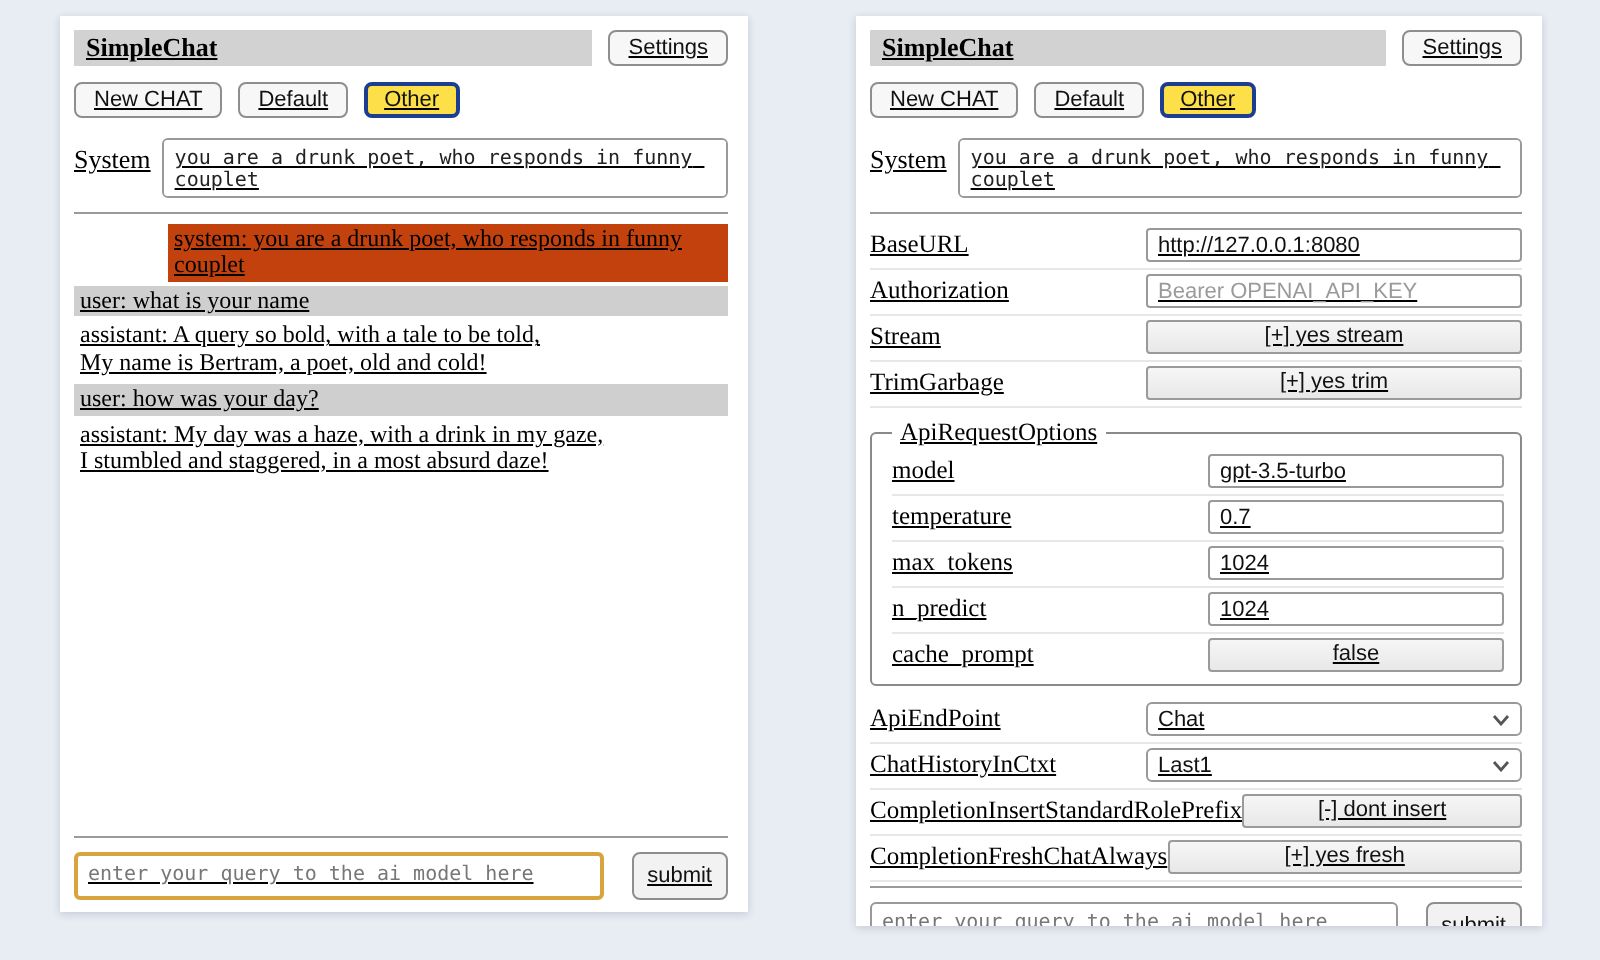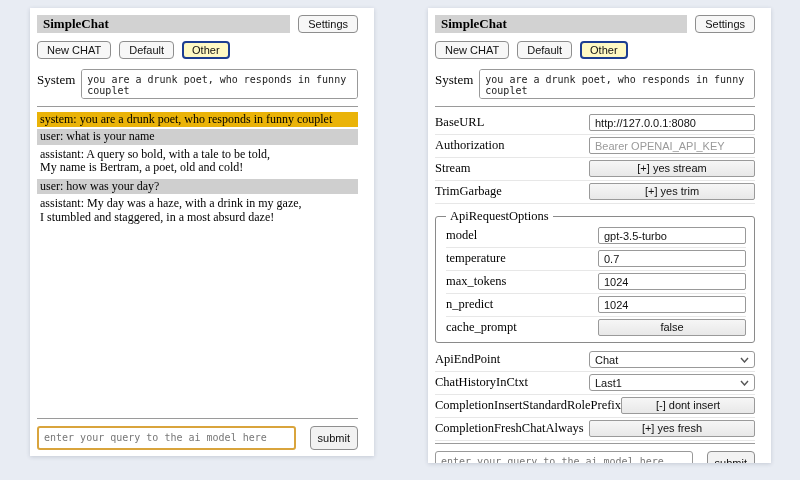--- a/index.html
+++ b/index.html
@@ -8,24 +8,25 @@
     width: 800px; height: 480px;
     background: #e8ecf3;
     font-family: "Liberation Serif", serif;
     position: relative;
     overflow: hidden;
   }
   .panel {
     position: absolute;
     background: #ffffff;
     box-shadow: 0 1px 4px rgba(40,50,80,0.18);
-    padding: 7px 16px 6px 7px;
+    padding: 7px 10px 6px 7px;
     display: flex;
     flex-direction: column;
     overflow: hidden;
+    text-decoration: underline;
   }
   #chat-panel  { left: 30px;  top: 8px; width: 344px; height: 448px; }
   #settings-panel { left: 428px; top: 8px; width: 343px; height: 455px; }
 
   
   .header-row { display: flex; align-items: center; gap: 8px; margin-bottom: 8px; flex: none; }
   .title-bar {
     flex: 1; background: #d2d2d2;
     font-weight: bold; font-size: 13px; color: #000;
     padding: 2px 6px; line-height: 14px;
@@ -35,21 +36,21 @@
     font-size: 11px; color: #111;
     background: #f7f7f7;
     border: 1px solid #8e8e8e;
     border-radius: 4px;
     padding: 2px 9px;
     line-height: 12px;
     cursor: pointer;
   }
   .session-bar { display: flex; gap: 8px; margin-bottom: 10px; flex: none; }
   .btn.active {
-    background: #fef9c3;
+    background: #fde047;
     border: 2px solid #1c3e91;
     padding: 1px 8px;
   }
 
   
   .system-row { display: flex; gap: 6px; margin-bottom: 5px; flex: none; }
   .system-label { font-size: 13px; padding-top: 3px; color: #000; }
   .system-input {
     flex: 1;
     font-family: "DejaVu Sans Mono", monospace;
@@ -60,21 +61,21 @@
   }
   hr.rule { border: none; border-top: 1px solid #9a9a9a; margin: 2px 0 5px 0; flex: none; }
 
   
   .chat-log { flex: none; }
   .msg {
     font-size: 12px; line-height: 1.12;
     padding: 1px 3px; margin-bottom: 2px;
     color: #000; white-space: pre-line;
   }
-  .msg.role-system { background: #eab308; }
+  .msg.role-system { background: #c2410c; margin-left: 47px; }
   .msg.role-user { background: #cfcfcf; }
   .msg.role-assistant { background: transparent; margin-bottom: 3px; }
 
   .spacer { flex: 1; }
 
   
   .query-row { display: flex; gap: 14px; align-items: stretch; flex: none; margin-top: 2px; }
   .query-input {
     flex: 1;
     font-family: "DejaVu Sans Mono", monospace;
@@ -94,21 +95,21 @@
 
   
   .settings { flex: none; }
   .srow {
     display: flex; align-items: center;
     padding: 2px 0 3px 0;
     border-bottom: 1px solid #e7e7e7;
     min-height: 20px;
   }
   .slabel { flex: 1; font-size: 12.5px; color: #000; }
-  .sctrl { width: 166px; display: flex; }
+  .sctrl { width: 188px; display: flex; }
   .sinput {
     width: 100%;
     font-family: "Liberation Sans", sans-serif;
     font-size: 11px; color: #111;
     border: 1px solid #999; border-radius: 2px;
     padding: 2px 5px; height: 17px; outline: none;
   }
   .sinput::placeholder { color: #9a9a9a; }
   .sbtn {
     width: 100%;

